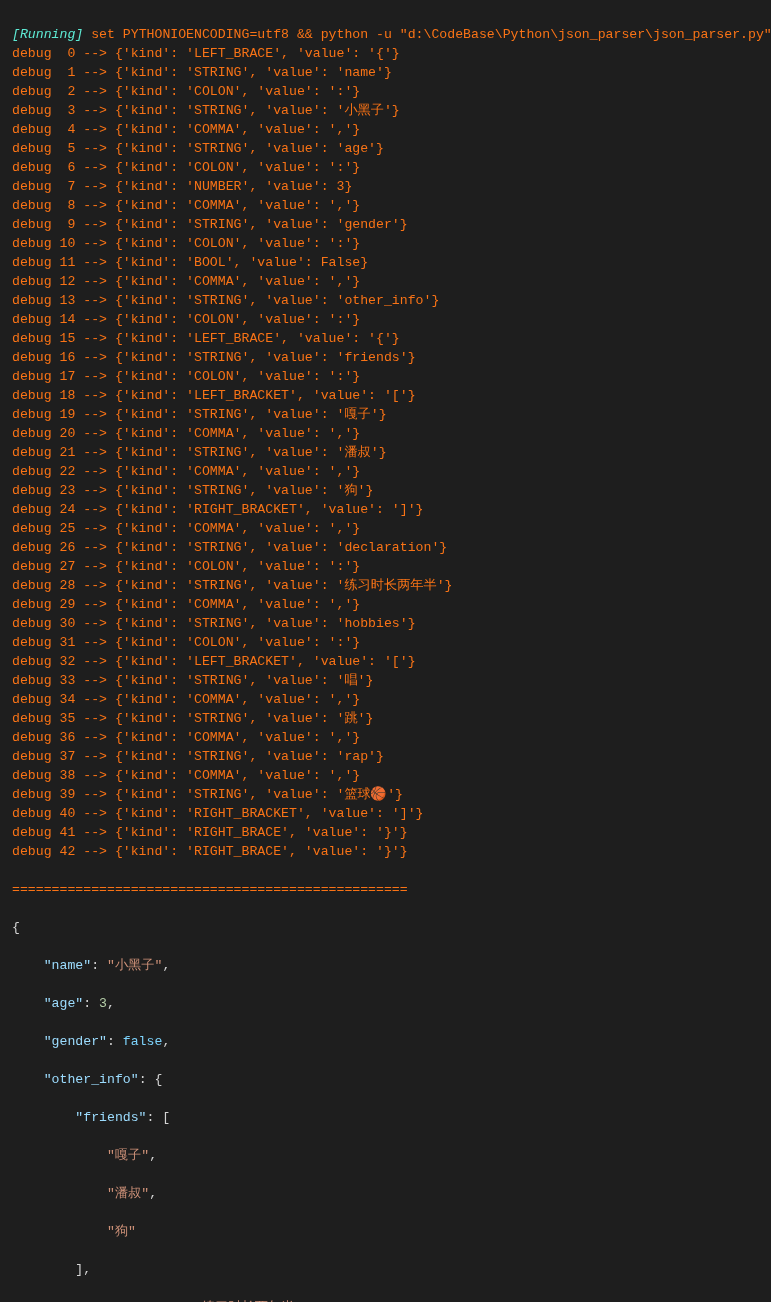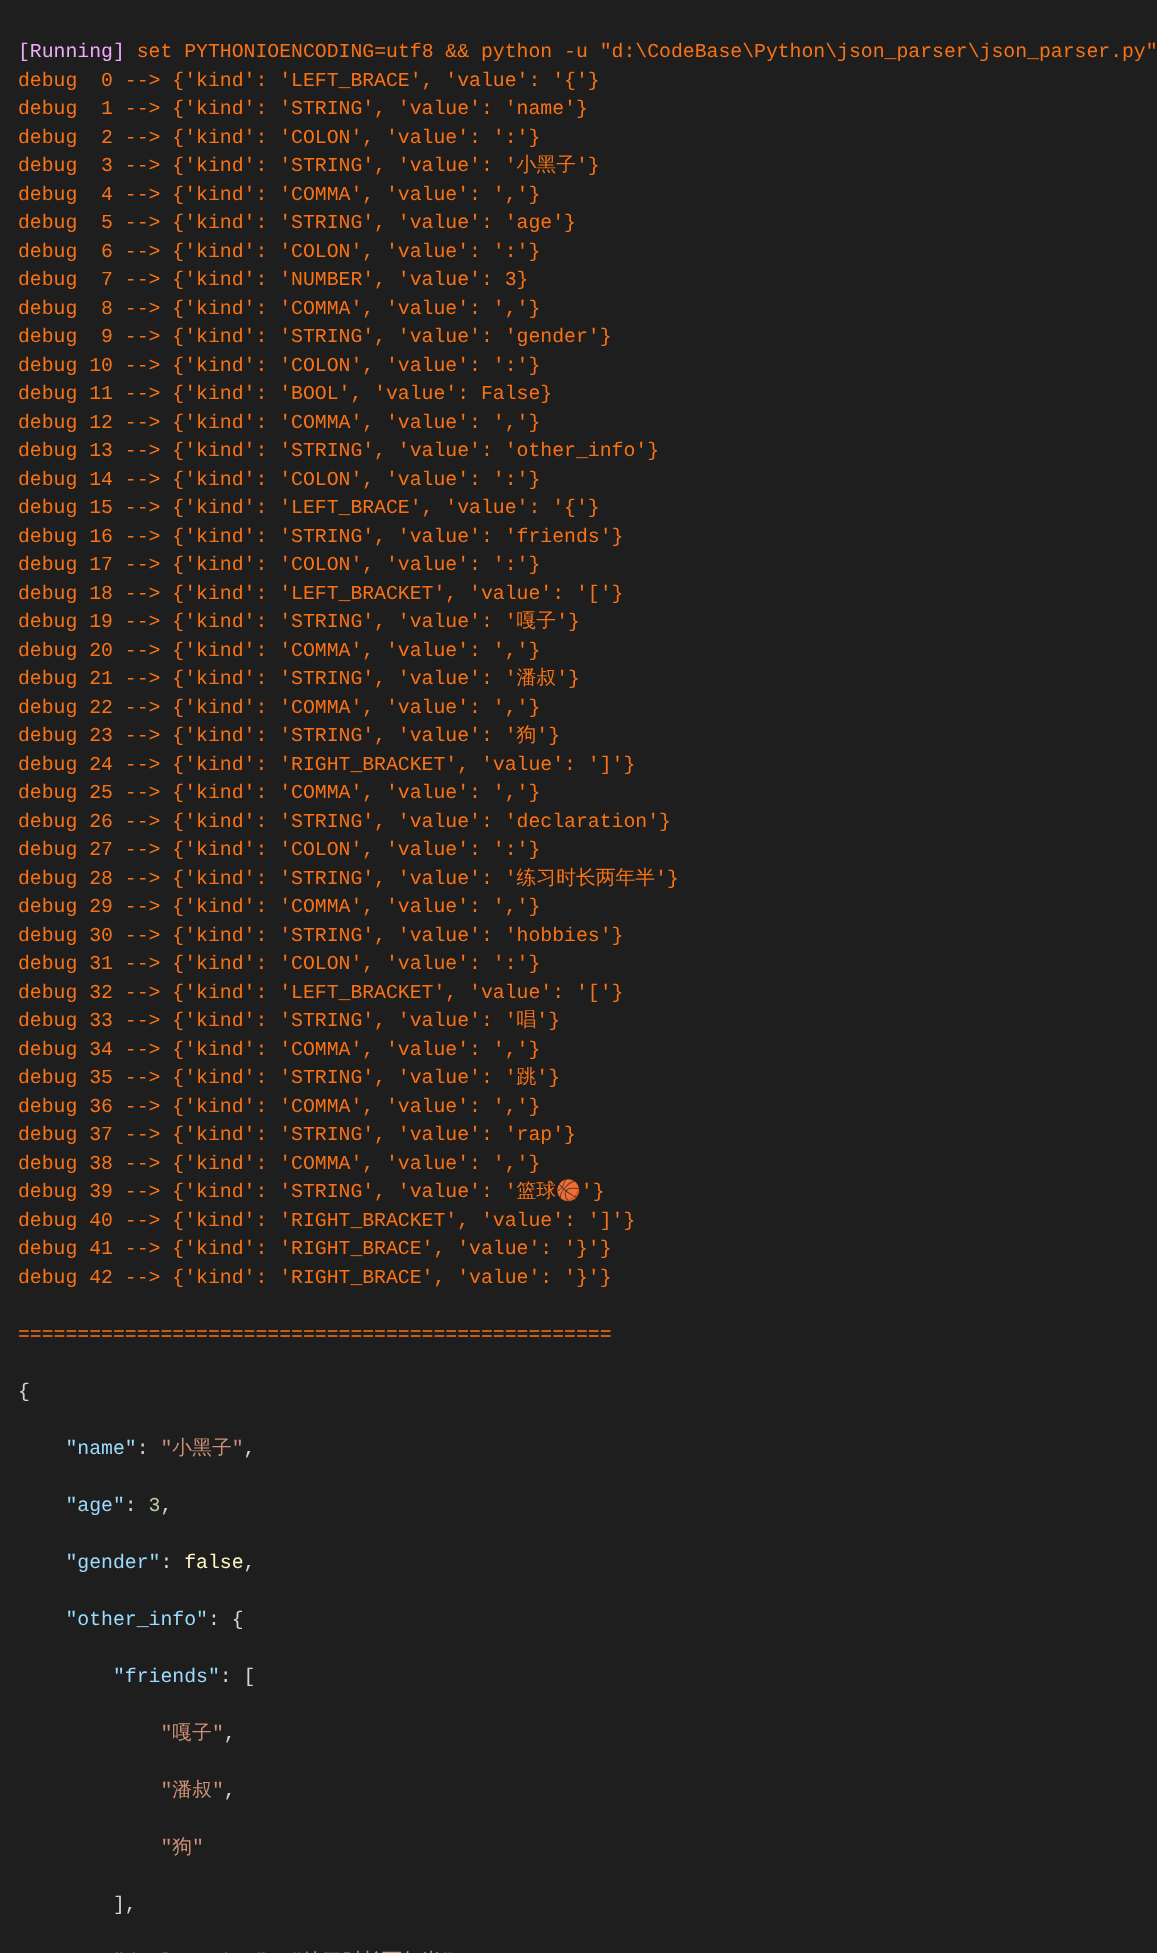--- a/index.html
+++ b/index.html
@@ -10,26 +10,26 @@
     font-family: Consolas, "Courier New", monospace;
     font-size: 13.2px;
     line-height: 19px;
     width: 771px;
   }
   .terminal {
     padding: 6px 12px 30px 12px;
     white-space: pre;
     position: relative;
   }
-  .blue { color: #f0abfc; }
+  .blue { color: #5eead4; font-style: italic; }
   .white { color: #f97316; }
   .key { color: #9cdcfe; }   
   .s   { color: #ce9178; }   
   .n   { color: #b5cea8; }   
-  .kw  { color: #fef9c3; }   
+  .kw  { color: #7dd3fc; }   
   .row { display: block; }
 </style>
 </head>
 <body>
 
 <div class="terminal">
 <span class="row"><span class="blue">[Running]</span> <span class="white">set PYTHONIOENCODING=utf8 &amp;&amp; python -u "d:\CodeBase\Python\json_parser\json_parser.py"</span></span><div id="tokens"><span class="row white">debug  0 --&gt; {'kind': 'LEFT_BRACE', 'value': '{'}</span><span class="row white">debug  1 --&gt; {'kind': 'STRING', 'value': 'name'}</span><span class="row white">debug  2 --&gt; {'kind': 'COLON', 'value': ':'}</span><span class="row white">debug  3 --&gt; {'kind': 'STRING', 'value': '小黑子'}</span><span class="row white">debug  4 --&gt; {'kind': 'COMMA', 'value': ','}</span><span class="row white">debug  5 --&gt; {'kind': 'STRING', 'value': 'age'}</span><span class="row white">debug  6 --&gt; {'kind': 'COLON', 'value': ':'}</span><span class="row white">debug  7 --&gt; {'kind': 'NUMBER', 'value': 3}</span><span class="row white">debug  8 --&gt; {'kind': 'COMMA', 'value': ','}</span><span class="row white">debug  9 --&gt; {'kind': 'STRING', 'value': 'gender'}</span><span class="row white">debug 10 --&gt; {'kind': 'COLON', 'value': ':'}</span><span class="row white">debug 11 --&gt; {'kind': 'BOOL', 'value': False}</span><span class="row white">debug 12 --&gt; {'kind': 'COMMA', 'value': ','}</span><span class="row white">debug 13 --&gt; {'kind': 'STRING', 'value': 'other_info'}</span><span class="row white">debug 14 --&gt; {'kind': 'COLON', 'value': ':'}</span><span class="row white">debug 15 --&gt; {'kind': 'LEFT_BRACE', 'value': '{'}</span><span class="row white">debug 16 --&gt; {'kind': 'STRING', 'value': 'friends'}</span><span class="row white">debug 17 --&gt; {'kind': 'COLON', 'value': ':'}</span><span class="row white">debug 18 --&gt; {'kind': 'LEFT_BRACKET', 'value': '['}</span><span class="row white">debug 19 --&gt; {'kind': 'STRING', 'value': '嘎子'}</span><span class="row white">debug 20 --&gt; {'kind': 'COMMA', 'value': ','}</span><span class="row white">debug 21 --&gt; {'kind': 'STRING', 'value': '潘叔'}</span><span class="row white">debug 22 --&gt; {'kind': 'COMMA', 'value': ','}</span><span class="row white">debug 23 --&gt; {'kind': 'STRING', 'value': '狗'}</span><span class="row white">debug 24 --&gt; {'kind': 'RIGHT_BRACKET', 'value': ']'}</span><span class="row white">debug 25 --&gt; {'kind': 'COMMA', 'value': ','}</span><span class="row white">debug 26 --&gt; {'kind': 'STRING', 'value': 'declaration'}</span><span class="row white">debug 27 --&gt; {'kind': 'COLON', 'value': ':'}</span><span class="row white">debug 28 --&gt; {'kind': 'STRING', 'value': '练习时长两年半'}</span><span class="row white">debug 29 --&gt; {'kind': 'COMMA', 'value': ','}</span><span class="row white">debug 30 --&gt; {'kind': 'STRING', 'value': 'hobbies'}</span><span class="row white">debug 31 --&gt; {'kind': 'COLON', 'value': ':'}</span><span class="row white">debug 32 --&gt; {'kind': 'LEFT_BRACKET', 'value': '['}</span><span class="row white">debug 33 --&gt; {'kind': 'STRING', 'value': '唱'}</span><span class="row white">debug 34 --&gt; {'kind': 'COMMA', 'value': ','}</span><span class="row white">debug 35 --&gt; {'kind': 'STRING', 'value': '跳'}</span><span class="row white">debug 36 --&gt; {'kind': 'COMMA', 'value': ','}</span><span class="row white">debug 37 --&gt; {'kind': 'STRING', 'value': 'rap'}</span><span class="row white">debug 38 --&gt; {'kind': 'COMMA', 'value': ','}</span><span class="row white">debug 39 --&gt; {'kind': 'STRING', 'value': '篮球🏀'}</span><span class="row white">debug 40 --&gt; {'kind': 'RIGHT_BRACKET', 'value': ']'}</span><span class="row white">debug 41 --&gt; {'kind': 'RIGHT_BRACE', 'value': '}'}</span><span class="row white">debug 42 --&gt; {'kind': 'RIGHT_BRACE', 'value': '}'}</span></div>
 <span class="row white">==================================================</span>
 <span class="row">{</span>
 <span class="row">    <span class="key">"name"</span>: <span class="s">"<span>小黑子</span>"</span>,</span>

